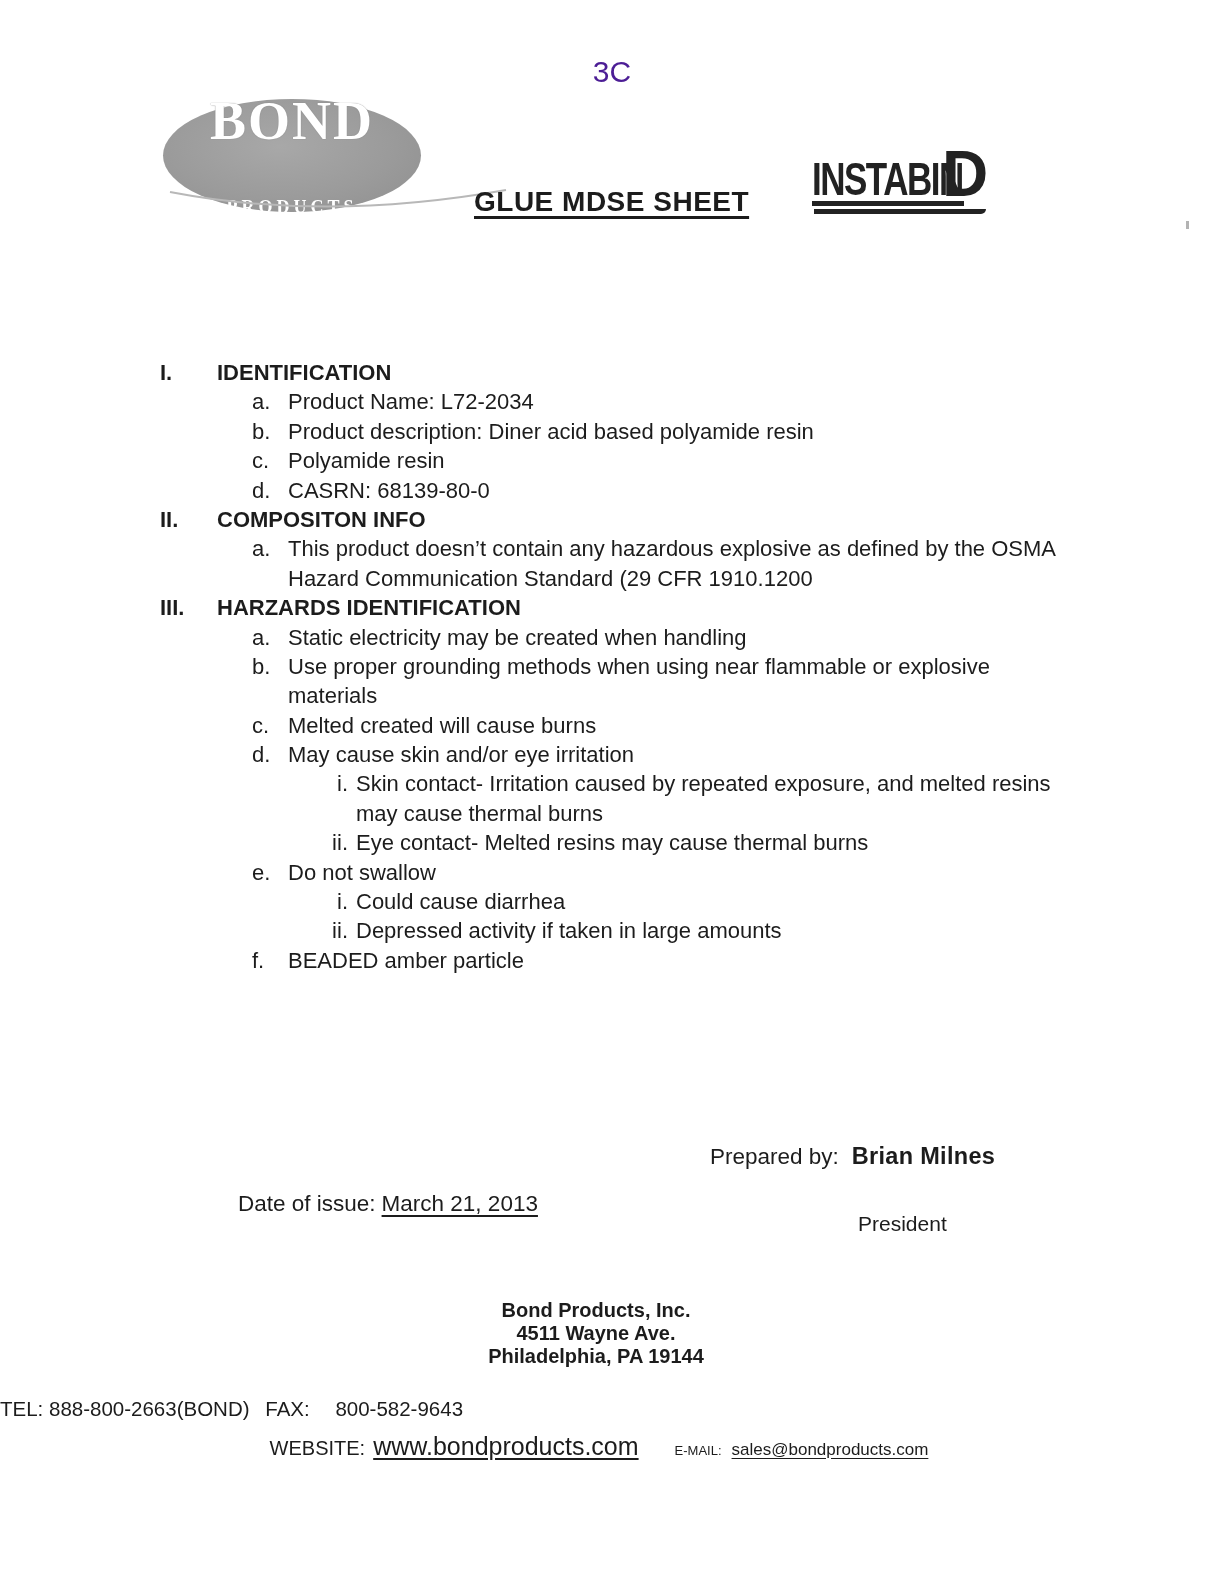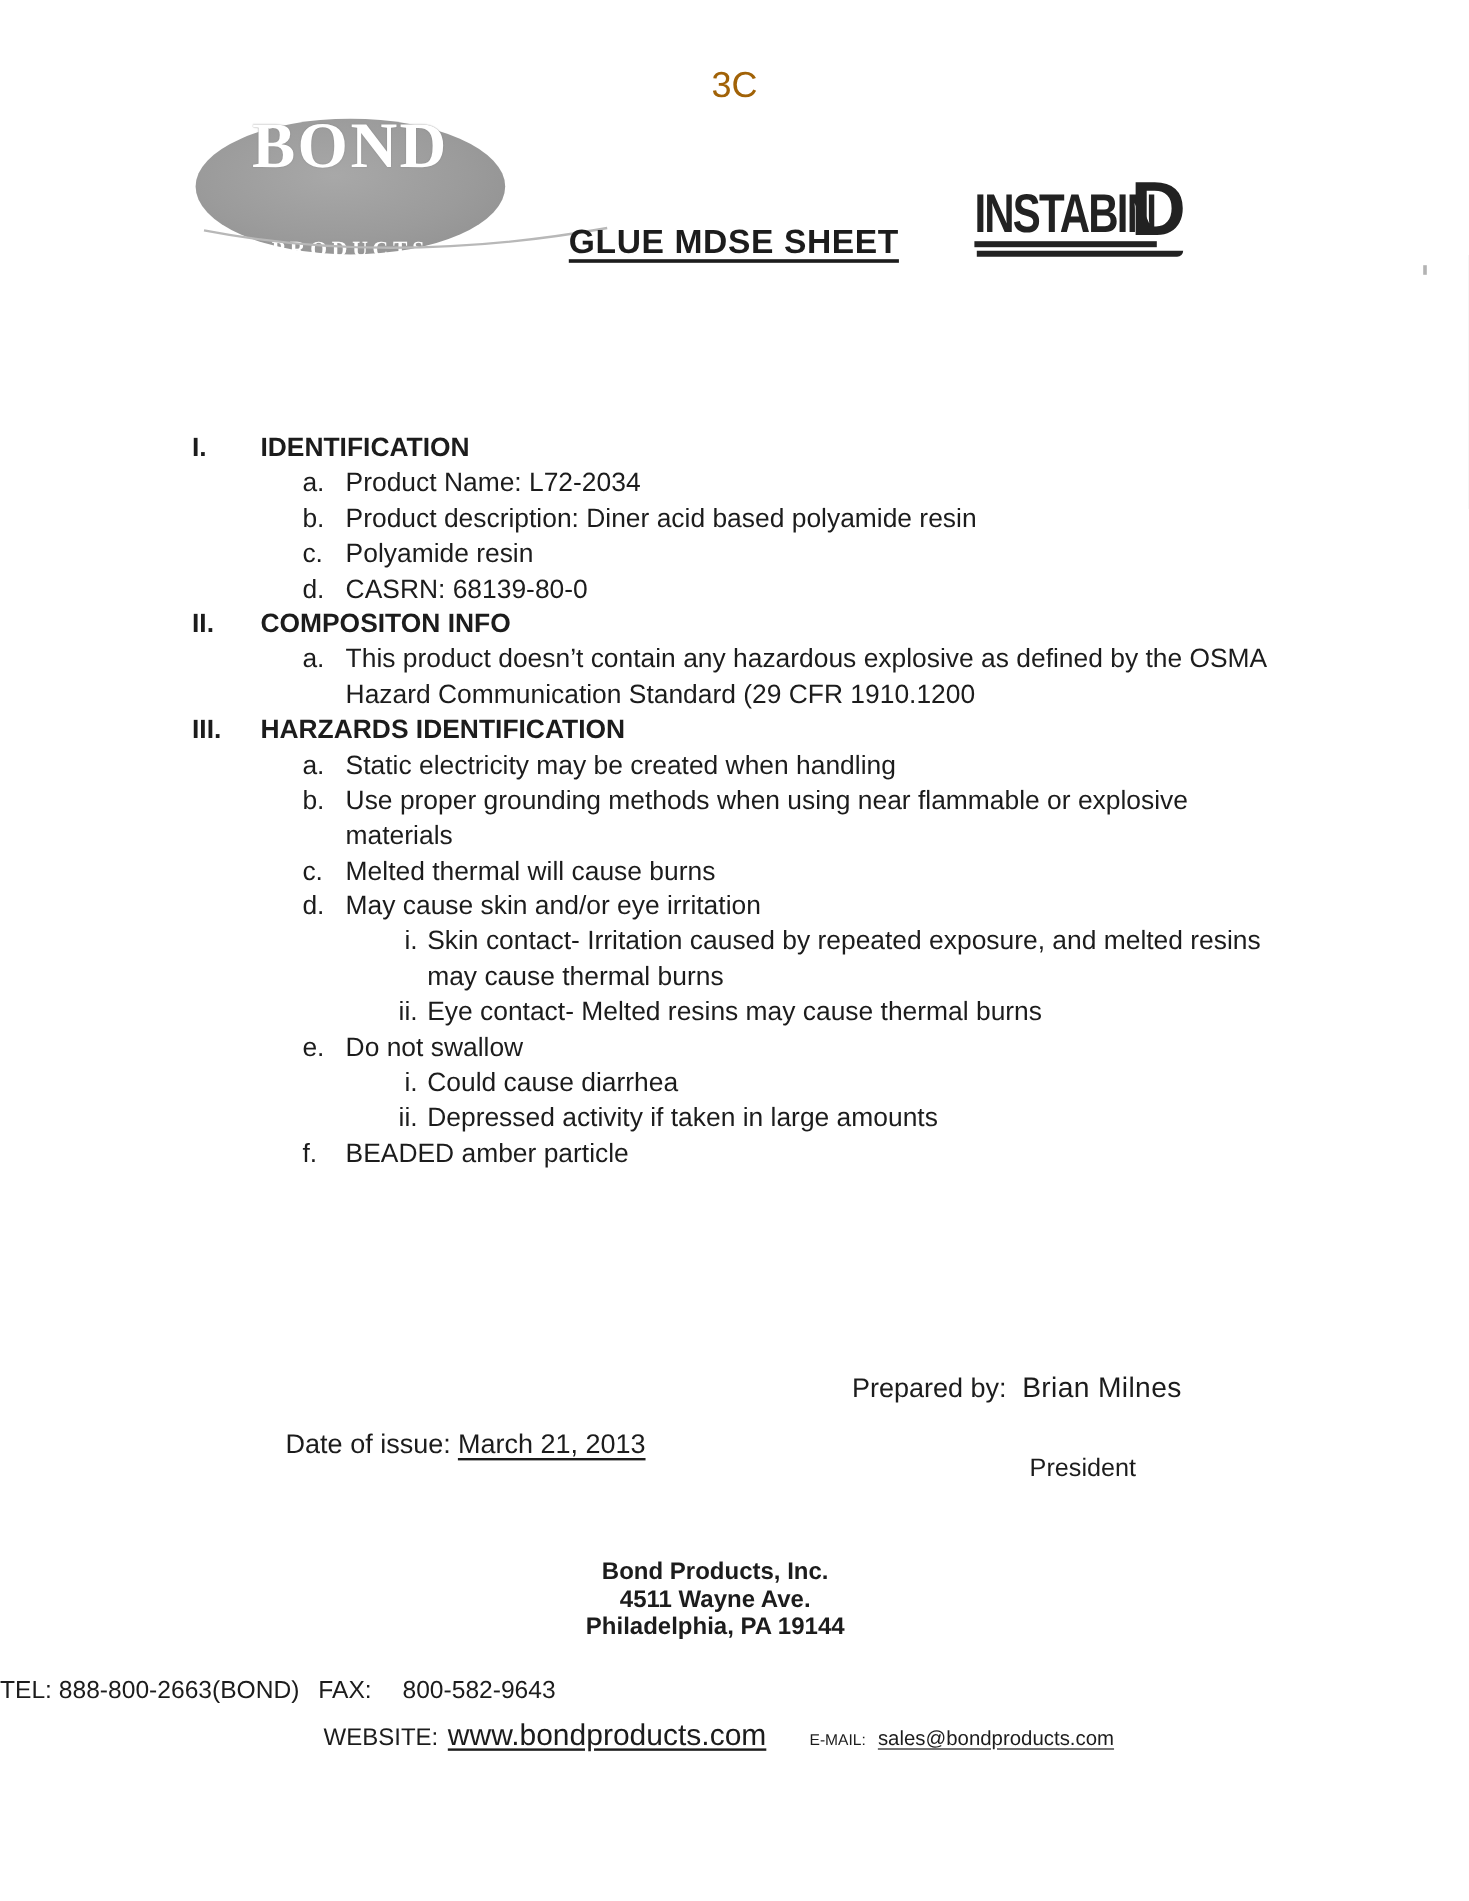--- a/index.html
+++ b/index.html
@@ -10,21 +10,21 @@
     background:#ffffff;
     font-family:"Liberation Sans", sans-serif;
     color:#1c1c1c;
     overflow:hidden;
     margin:0 auto;
   }
 
   
   .page-label {
     position:absolute; left:0; top:55px; width:1224px;
-    text-align:center; font-size:30px; color:#a16207;
+    text-align:center; font-size:30px; color:#4c1d95;
   }
   .bond-logo {
     position:absolute; left:163px; top:99px; width:258px; height:113px;
     border-radius:50%;
     background:radial-gradient(ellipse at 45% 42%, #a8a8a8 0%, #9b9b9b 55%, #8e8e8e 100%);
     display:flex; flex-direction:column; align-items:center; justify-content:center;gap:48px;
   }
   .bond-word {
     font-family:"Liberation Serif", serif; font-weight:bold;
     font-size:54px; line-height:1; color:#ffffff; letter-spacing:2px;
@@ -66,21 +66,21 @@
   .col-heading  { left:217px; font-weight:bold; }
   .col-marker   { left:252px; }
   .col-text     { left:288px; }
   .col-submarker{ left:318px; width:30px; text-align:right; }
   .col-subtext  { left:356px; }
 
   
   .signoff-date { position:absolute; left:238px; top:1143px; font-size:22.5px;margin-top:48px; }
   .date-value { text-decoration:underline; text-underline-offset:4px; text-decoration-thickness:2px; margin-left:6px; }
   .signoff-prepared { position:absolute; left:710px; top:1143px; font-size:22.5px; }
-  .prepared-name { font-weight:normal; font-size:23.5px; margin-left:13px; letter-spacing:0.3px; }
+  .prepared-name { font-weight:bold; font-size:23.5px; margin-left:13px; letter-spacing:0.3px; }
   .signoff-role { position:absolute; left:858px; top:1176px; font-size:21px;margin-top:36px; }
 
   
   .footer-company {
     position:absolute; left:0; top:1299px; width:1192px;
     text-align:center; font-weight:bold; font-size:20px; line-height:23.2px;
   }
   .footer-tel { position:absolute; left:0; top:1397px; width:1192px; font-size:20.5px; }
   .footer-tel .fax-label { margin-left:10px; }
   .footer-tel .fax-value { margin-left:20px; }
@@ -157,21 +157,21 @@
       </div>
       <div class="doc-row">
         <span class="col-marker">b.</span>
         <span class="col-text">Use proper grounding methods when using near flammable or explosive</span>
       </div>
       <div class="doc-row">
         <span class="col-text">materials</span>
       </div>
       <div class="doc-row">
         <span class="col-marker">c.</span>
-        <span class="col-text">Melted thermal will cause burns</span>
+        <span class="col-text">Melted created will cause burns</span>
       </div>
       <div class="doc-row">
         <span class="col-marker">d.</span>
         <span class="col-text">May cause skin and/or eye irritation</span>
       </div>
       <div class="doc-row">
         <span class="col-submarker">i.</span>
         <span class="col-subtext">Skin contact- Irritation caused by repeated exposure, and melted resins</span>
       </div>
       <div class="doc-row">

